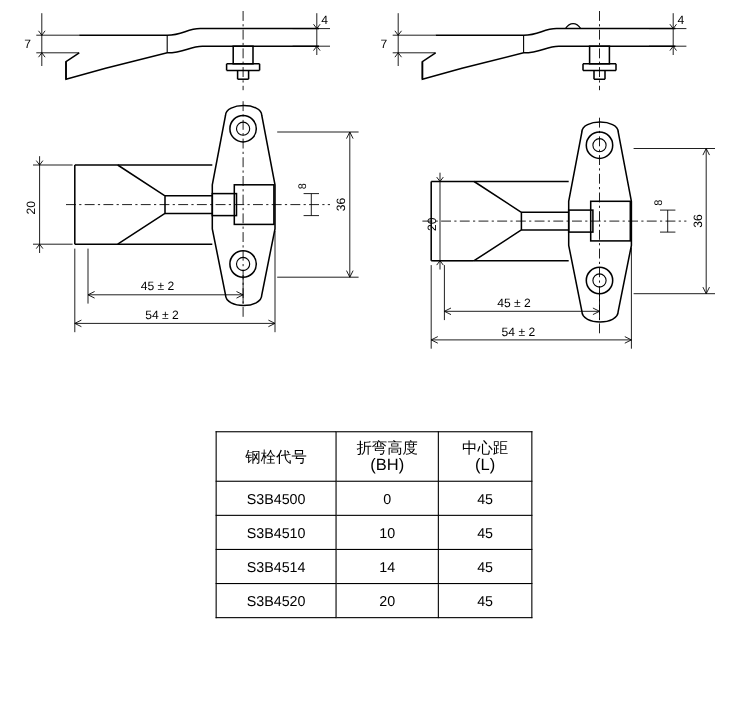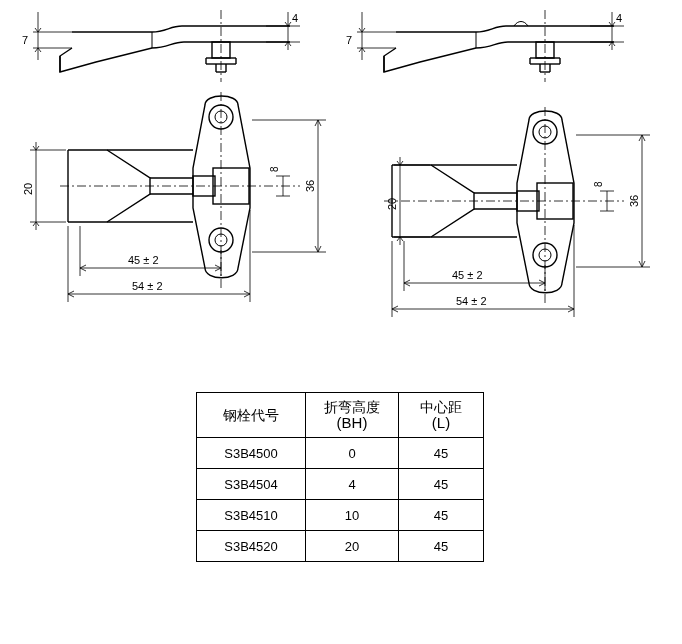--- a/index.html
+++ b/index.html
@@ -245,27 +245,27 @@
           </th>
         </tr>
       </thead>
       <tbody>
         <tr>
           <td>S3B4500</td>
           <td>0</td>
           <td>45</td>
         </tr>
         <tr>
-          <td>S3B4504</td>
-          <td>4</td>
-          <td>45</td>
-        </tr>
-        <tr>
           <td>S3B4510</td>
           <td>10</td>
+          <td>45</td>
+        </tr>
+        <tr>
+          <td>S3B4514</td>
+          <td>14</td>
           <td>45</td>
         </tr>
         <tr>
           <td>S3B4520</td>
           <td>20</td>
           <td>45</td>
         </tr>
       </tbody>
     </table>
   </div>

